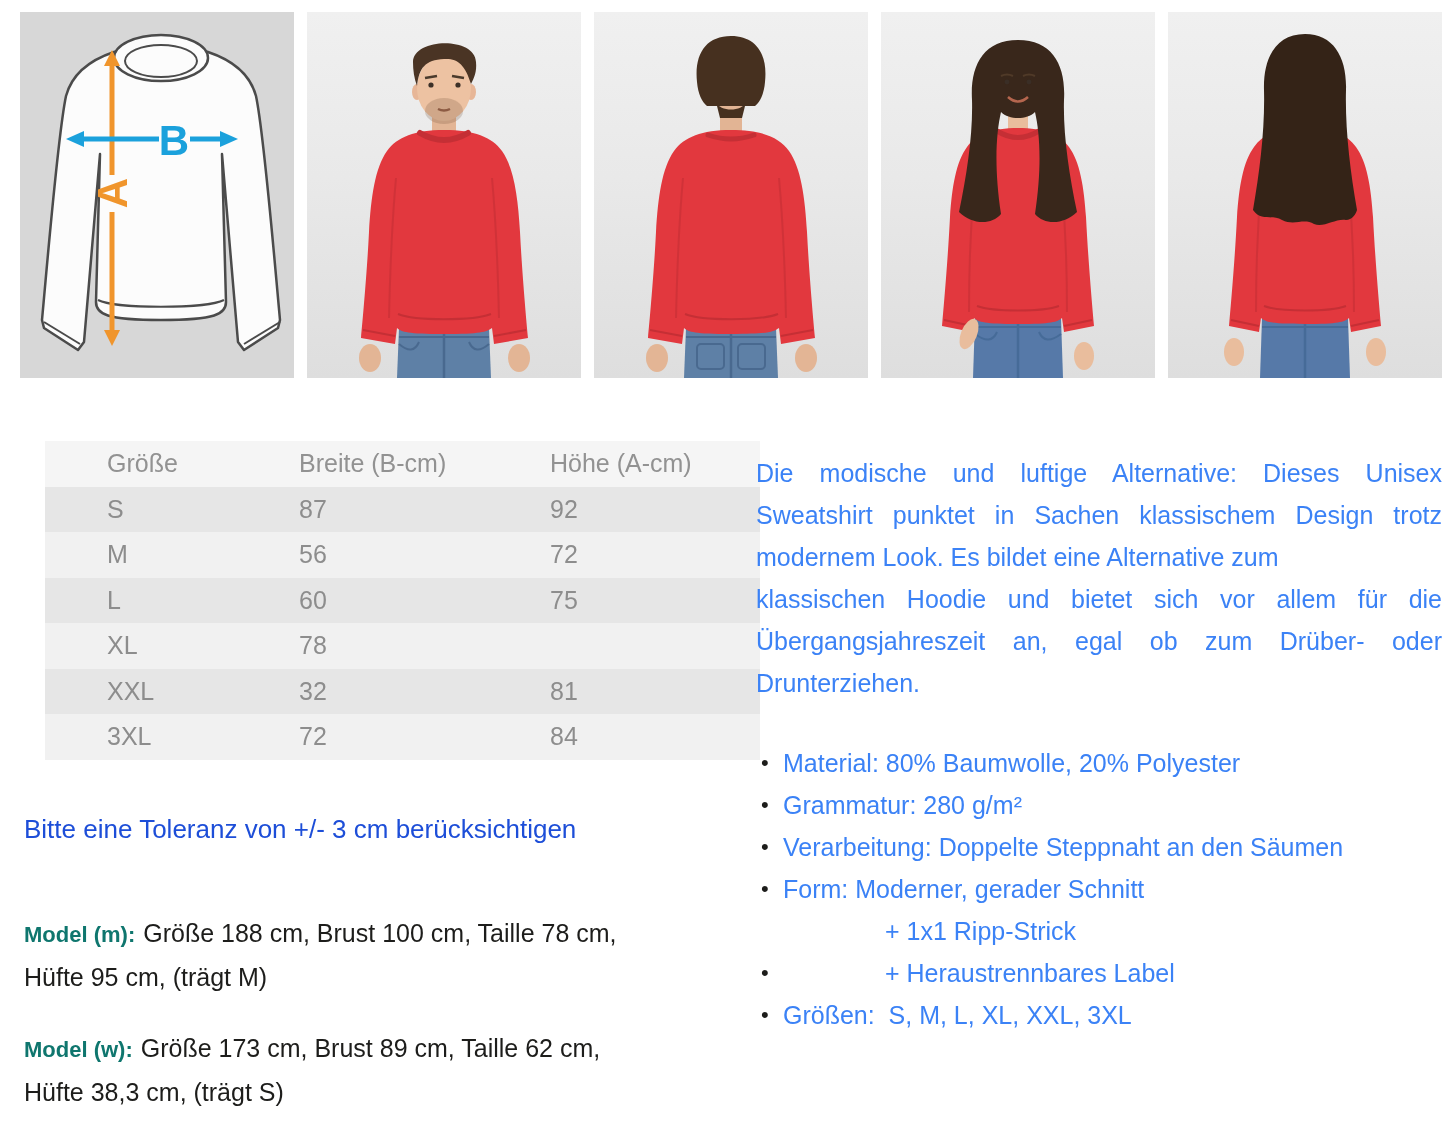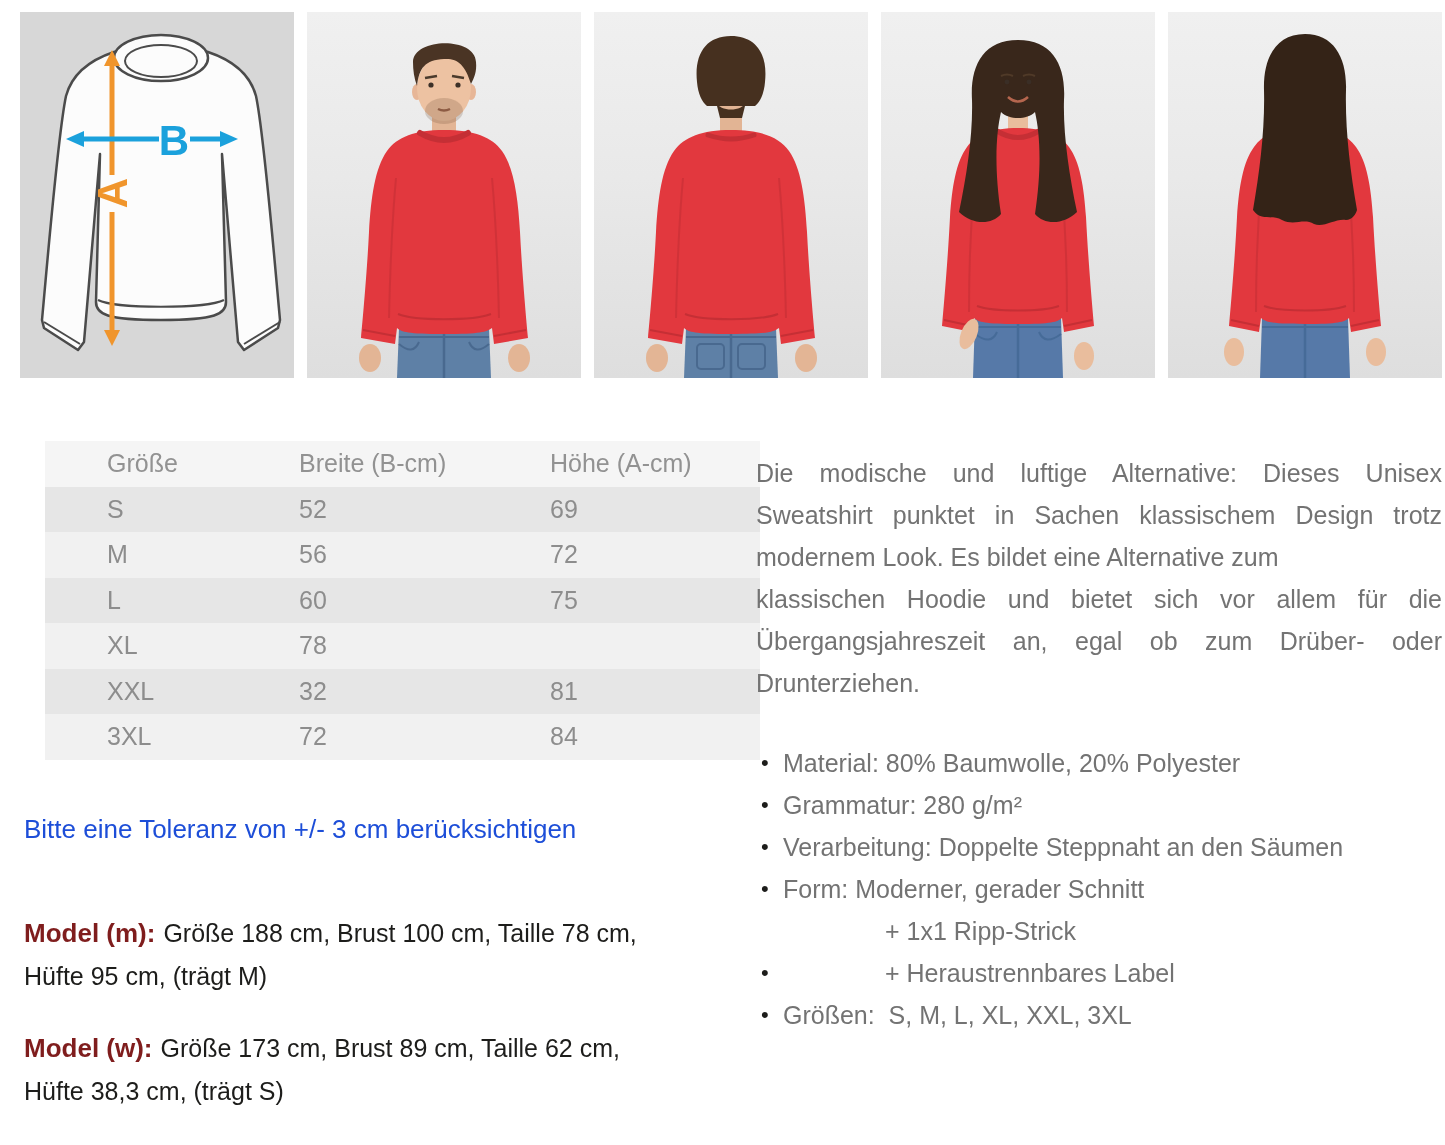--- a/index.html
+++ b/index.html
@@ -22,24 +22,24 @@
   .st-row > span{padding-left:0;}
   .st-row > span:first-child{padding-left:62px;}
   .r-head{background:#f5f5f5;color:#929292;}
   .r-dark{background:#e6e6e6;}
   .r-light{background:#f1f1f1;}
   
   .tolerance{position:absolute;left:24px;top:814px;font-size:26px;color:#1d4ed8;}
   .model-block{position:absolute;left:24px;width:714px;font-size:25px;line-height:43px;color:#1d1d1b;}
   .model-m{top:912px;}
   .model-w{top:996px;margin-top:31px;}
-  .model-label{font-weight:bold;font-size:26px;color:#7f1d1d;}
+  .model-label{font-weight:bold;font-size:22px;color:#0f766e;}
   .model-rest{margin-left:8px;}
   
-  .right-col{position:absolute;left:756px;top:452px;width:686px;font-size:25px;color:#737373;}
+  .right-col{position:absolute;left:756px;top:452px;width:686px;font-size:25px;color:#3b82f6;}
   .desc-line{line-height:42px;white-space:nowrap;}
   .desc-line.just{white-space:normal;text-align:justify;text-align-last:justify;}
   .features{list-style:none;margin:38px 0 0 0;padding:0;}
   .feature{position:relative;padding-left:27px;line-height:42px;}
   .feature::before{content:"\2022";position:absolute;left:5px;top:0;font-size:22px;color:#1d1d1b;}
   .feature-text{white-space:pre-wrap;}
   .feature-cont{padding-left:102px;line-height:42px;white-space:pre-wrap;}
 </style>
 </head>
 <body>
@@ -208,22 +208,22 @@
 </div>
 
 <div class="size-table">
   <div class="st-row r-head">
     <span>Größe</span>
     <span>Breite (B-cm)</span>
     <span>Höhe (A-cm)</span>
   </div>
   <div class="st-row r-dark">
     <span>S</span>
-    <span>52</span>
-    <span>69</span>
+    <span>87</span>
+    <span>92</span>
   </div>
   <div class="st-row r-light">
     <span>M</span>
     <span>56</span>
     <span>72</span>
   </div>
   <div class="st-row r-dark">
     <span>L</span>
     <span>60</span>
     <span>75</span>

